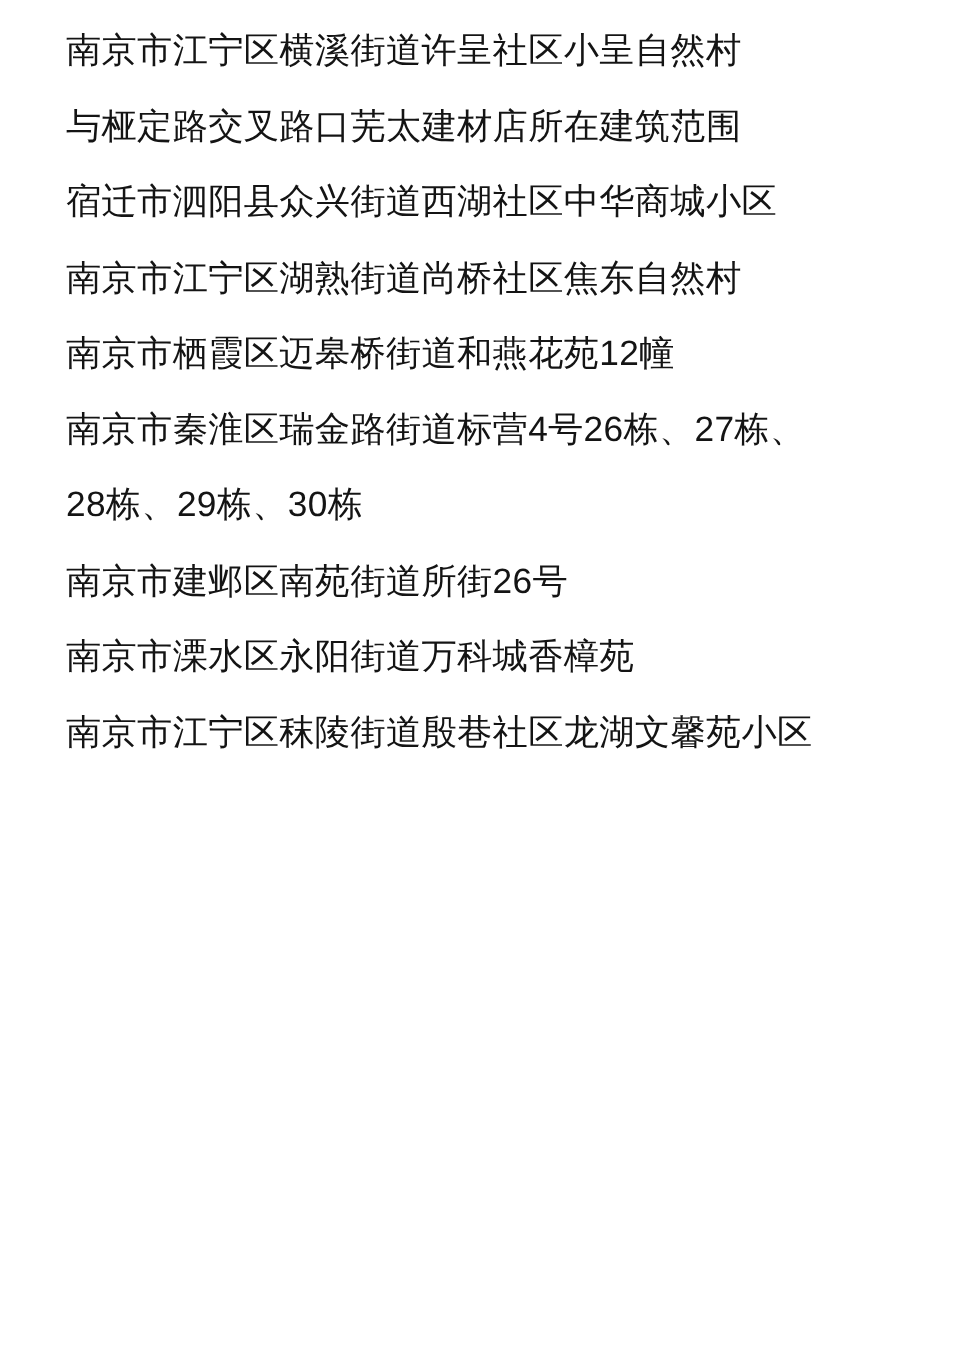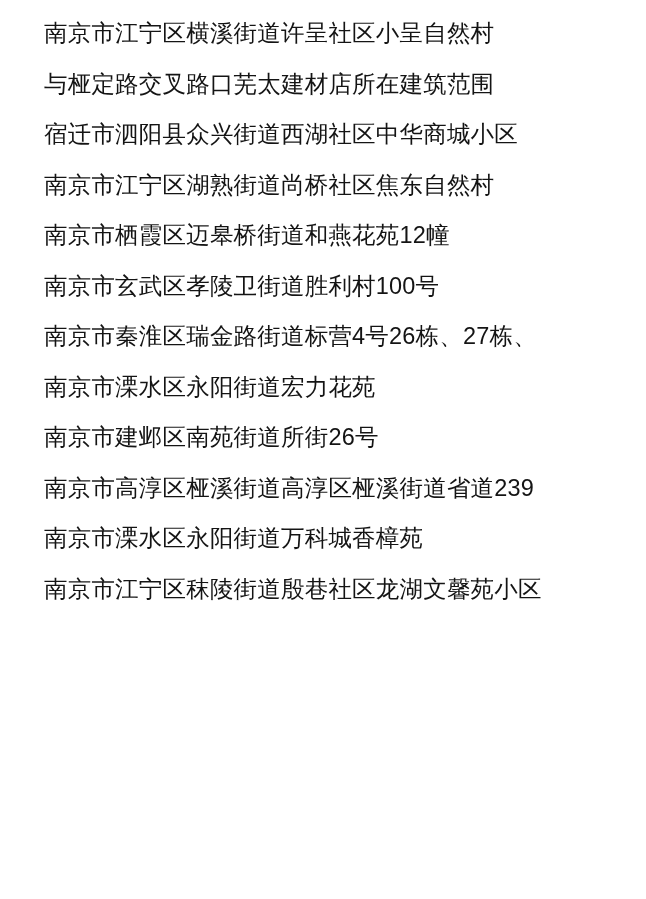--- a/index.html
+++ b/index.html
@@ -30,20 +30,18 @@
 </style>
 </head>
 <body>
 
 <div class="doc">
   <div class="line">南京市江宁区横溪街道许呈社区小呈自然村</div>
   <div class="line">与桠定路交叉路口芜太建材店所在建筑范围</div>
   <div class="line">宿迁市泗阳县众兴街道西湖社区中华商城小区</div>
   <div class="line">南京市江宁区湖熟街道尚桥社区焦东自然村</div>
   <div class="line">南京市栖霞区迈皋桥街道和燕花苑12幢</div>
-  <div class="line">南京市玄武区孝陵卫街道胜利村100号</div>
   <div class="line">南京市秦淮区瑞金路街道标营4号26栋、27栋、</div>
-  <div class="line">南京市溧水区永阳街道宏力花苑</div>
+  <div class="line">28栋、29栋、30栋</div>
   <div class="line">南京市建邺区南苑街道所街26号</div>
-  <div class="line">南京市高淳区桠溪街道高淳区桠溪街道省道239</div>
   <div class="line">南京市溧水区永阳街道万科城香樟苑</div>
   <div class="line">南京市江宁区秣陵街道殷巷社区龙湖文馨苑小区</div>
 </div>
 
 </body></html>

